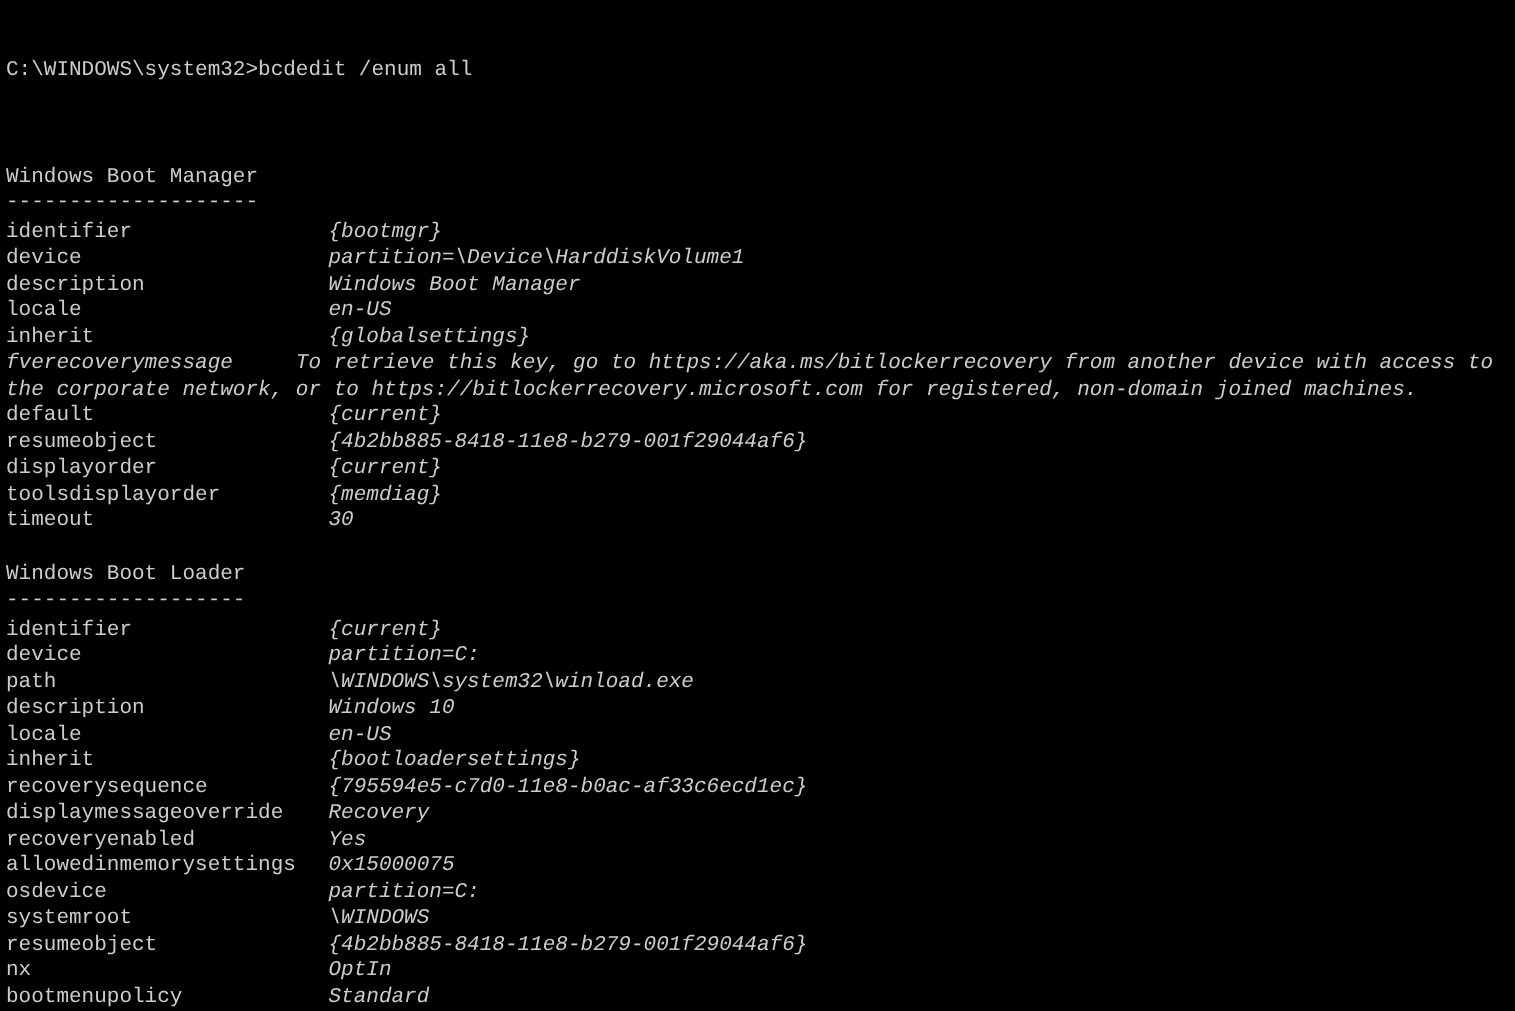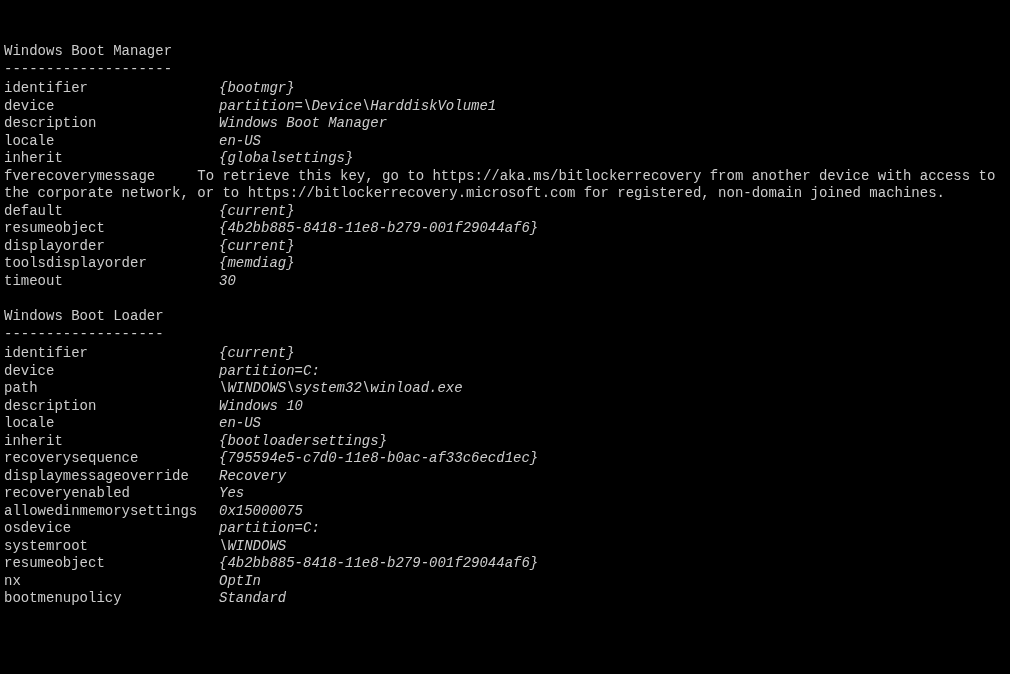--- a/index.html
+++ b/index.html
@@ -38,23 +38,25 @@
       width: 215px;
       flex-shrink: 0;
     }
     .kv-val {
       flex: 1;
       font-style: italic;
     }
     .wrap-line {
       white-space: pre-wrap;
       word-break: break-word;
+      font-style: italic;
     }
     .section-gap {
       height: 14px;
     }
   </style>
 </head>
 <body>
 
 <div class="terminal">
+  <div class="prompt-line">C:\WINDOWS\system32&gt;bcdedit /enum all</div>
   <div id="sections-container"><div class="section-header">Windows Boot Manager</div><div class="section-divider">--------------------</div><div class="kv-line"><span class="kv-key">identifier</span><span class="kv-val">{bootmgr}</span></div><div class="kv-line"><span class="kv-key">device</span><span class="kv-val">partition=\Device\HarddiskVolume1</span></div><div class="kv-line"><span class="kv-key">description</span><span class="kv-val">Windows Boot Manager</span></div><div class="kv-line"><span class="kv-key">locale</span><span class="kv-val">en-US</span></div><div class="kv-line"><span class="kv-key">inherit</span><span class="kv-val">{globalsettings}</span></div><div class="wrap-line">fverecoverymessage     To retrieve this key, go to https://aka.ms/bitlockerrecovery from another device with access to the corporate network, or to https://bitlockerrecovery.microsoft.com for registered, non-domain joined machines.</div><div class="kv-line"><span class="kv-key">default</span><span class="kv-val">{current}</span></div><div class="kv-line"><span class="kv-key">resumeobject</span><span class="kv-val">{4b2bb885-8418-11e8-b279-001f29044af6}</span></div><div class="kv-line"><span class="kv-key">displayorder</span><span class="kv-val">{current}</span></div><div class="kv-line"><span class="kv-key">toolsdisplayorder</span><span class="kv-val">{memdiag}</span></div><div class="kv-line"><span class="kv-key">timeout</span><span class="kv-val">30</span></div><div class="section-gap"></div><div class="section-header">Windows Boot Loader</div><div class="section-divider">-------------------</div><div class="kv-line"><span class="kv-key">identifier</span><span class="kv-val">{current}</span></div><div class="kv-line"><span class="kv-key">device</span><span class="kv-val">partition=C:</span></div><div class="kv-line"><span class="kv-key">path</span><span class="kv-val">\WINDOWS\system32\winload.exe</span></div><div class="kv-line"><span class="kv-key">description</span><span class="kv-val">Windows 10</span></div><div class="kv-line"><span class="kv-key">locale</span><span class="kv-val">en-US</span></div><div class="kv-line"><span class="kv-key">inherit</span><span class="kv-val">{bootloadersettings}</span></div><div class="kv-line"><span class="kv-key">recoverysequence</span><span class="kv-val">{795594e5-c7d0-11e8-b0ac-af33c6ecd1ec}</span></div><div class="kv-line"><span class="kv-key">displaymessageoverride</span><span class="kv-val">Recovery</span></div><div class="kv-line"><span class="kv-key">recoveryenabled</span><span class="kv-val">Yes</span></div><div class="kv-line"><span class="kv-key">allowedinmemorysettings</span><span class="kv-val">0x15000075</span></div><div class="kv-line"><span class="kv-key">osdevice</span><span class="kv-val">partition=C:</span></div><div class="kv-line"><span class="kv-key">systemroot</span><span class="kv-val">\WINDOWS</span></div><div class="kv-line"><span class="kv-key">resumeobject</span><span class="kv-val">{4b2bb885-8418-11e8-b279-001f29044af6}</span></div><div class="kv-line"><span class="kv-key">nx</span><span class="kv-val">OptIn</span></div><div class="kv-line"><span class="kv-key">bootmenupolicy</span><span class="kv-val">Standard</span></div></div>
 </div>
 
 </body></html>

